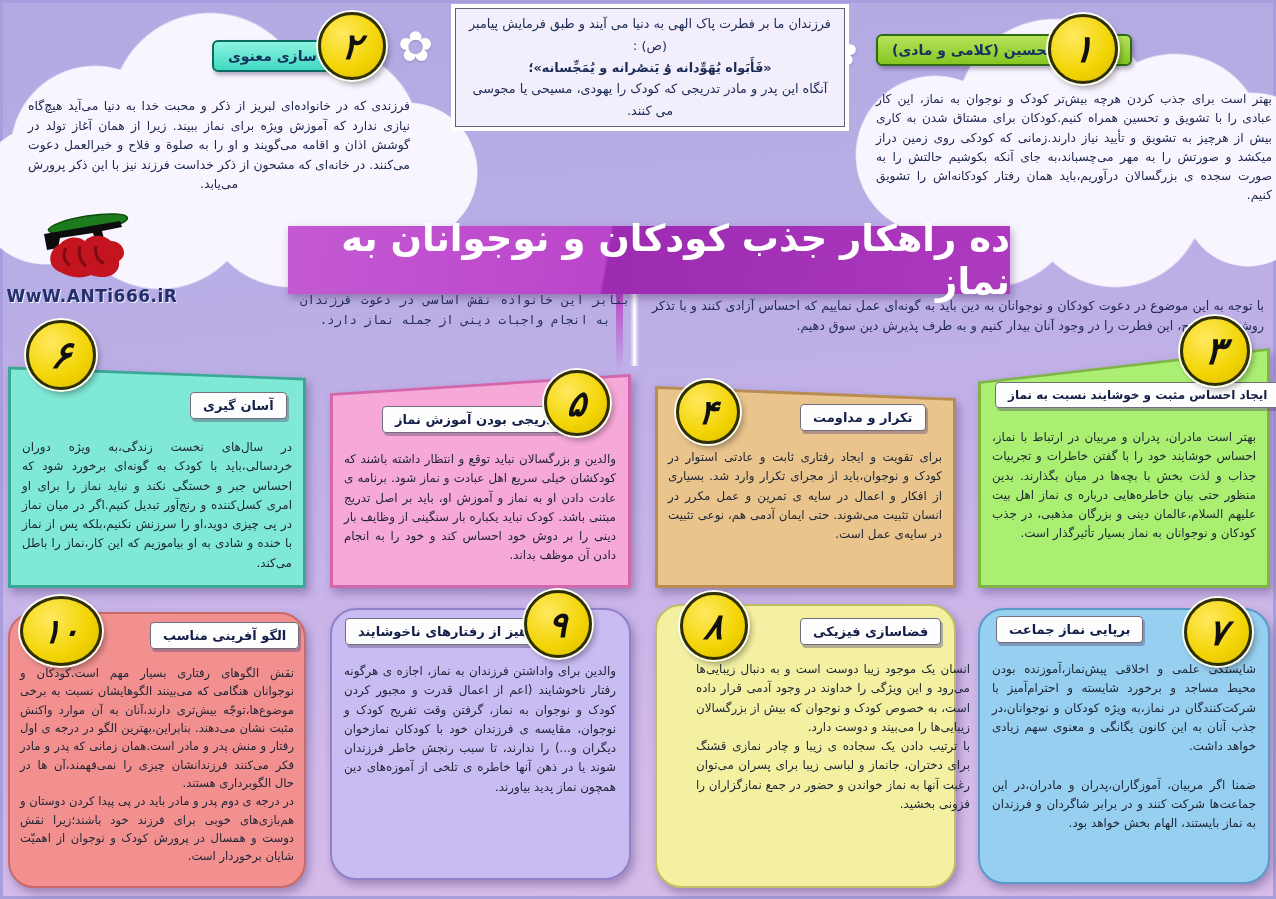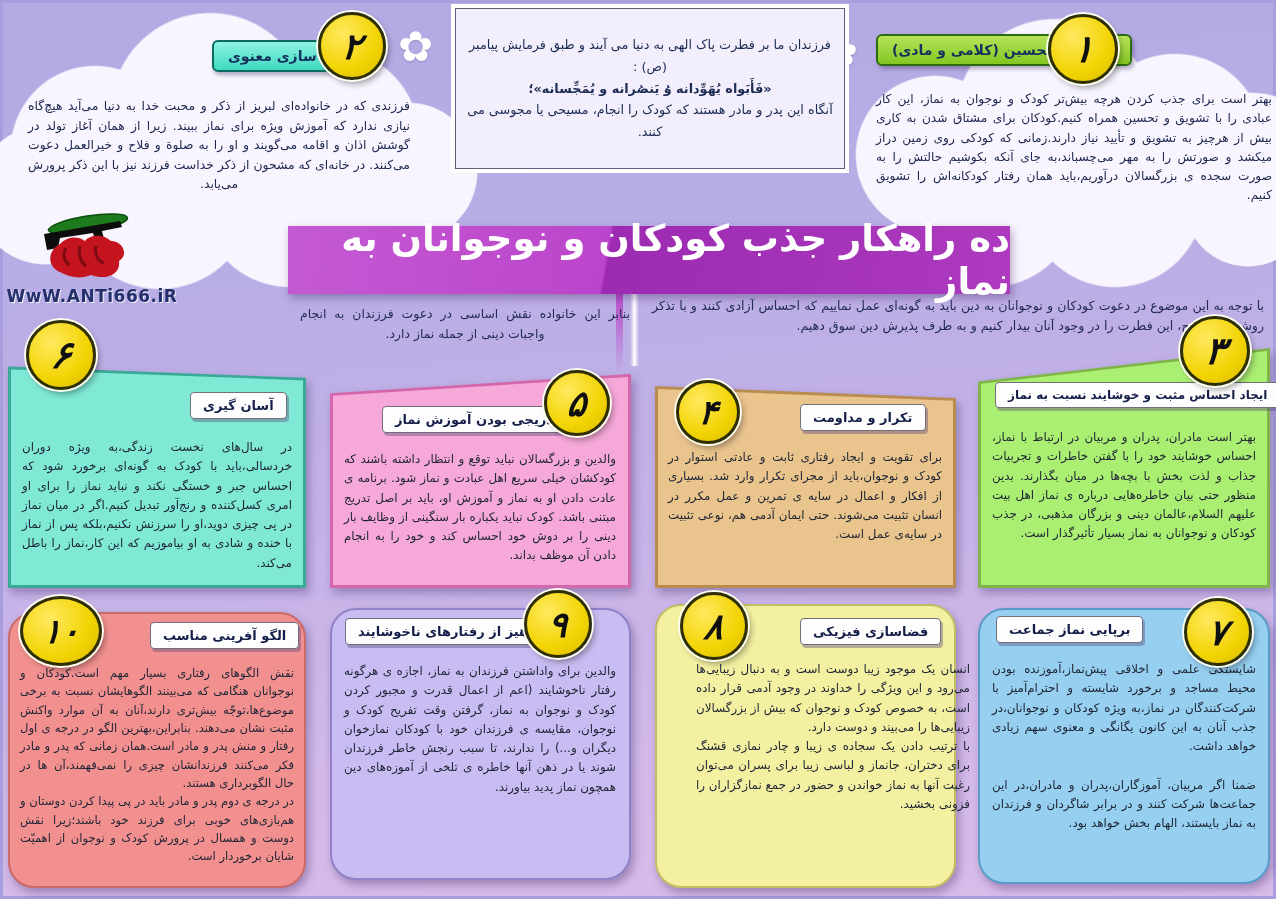--- a/index.html
+++ b/index.html
@@ -42,21 +42,21 @@
     position:absolute;padding:6px 14px;border-radius:6px;font-weight:bold;font-size:14px;
     color:#14325c;white-space:nowrap;z-index:5;box-shadow:2px 3px 4px rgba(40,30,70,.35);
   }
   .pill.green{background:linear-gradient(#b6e35a,#85c621);border:2px solid #2d6b12;}
   .pill.cyan {background:linear-gradient(#8df3e0,#3fd9c2);border:2px solid #0c6b60;}
   
   .cloudtext{position:absolute;color:#202a52;font-size:12.4px;line-height:1.58;text-align:justify;z-index:4;}
   .cloudtext.centerlast{text-align-last:center;}
   
   .quote{
-    position:absolute;left:455px;top:8px;width:368px;padding:25px 10px;background:#f2eefb;
+    position:absolute;left:455px;top:8px;width:368px;padding:4px 10px;background:#f2eefb;
     border:1px solid #5e6078;outline:4px solid #ffffff;text-align:center;color:#1c2c55;
     font-size:12.8px;line-height:1.7;z-index:4;
   }
   .quote .l2{font-weight:bold;}
   .ornament{position:absolute;color:#ffffff;z-index:3;text-shadow:0 1px 2px rgba(120,100,170,.5);}
   
   .banner{
     position:absolute;left:288px;top:226px;width:722px;height:68px;z-index:4;
     background:linear-gradient(100deg,#c45ad3 0%,#bb45cb 44%,#9c2bb1 44.5%,#ad3abf 100%);
     display:flex;align-items:center;justify-content:center;box-shadow:2px 4px 8px rgba(60,20,80,.35);
@@ -112,21 +112,21 @@
   <div class="badge" style="left:318px;top:12px;width:62px;height:62px;font-size:36px;">
     <span>۲</span>
   </div>
   <div class="cloudtext centerlast" style="left:28px;top:96px;width:382px;">فرزندی که در خانواده‌ای لبریز از ذکر و محبت خدا به دنیا می‌آید هیچ‌گاه نیازی ندارد که آموزش ویژه برای نماز ببیند. زیرا از همان آغاز تولد در گوشش اذان و اقامه می‌گویند و او را به صلوة و فلاح و خیرالعمل دعوت می‌کنند. در خانه‌ای که مشحون از ذکر خداست فرزند نیز با این ذکر پرورش می‌یابد.</div>
 
   <div class="ornament" style="left:398px;top:22px;font-size:42px;">✿</div>
   <div class="ornament" style="left:826px;top:30px;font-size:38px;">✿</div>
   <div class="quote">
     <div>فرزندان ما بر فطرت پاک الهی به دنیا می آیند و طبق فرمایش پیامبر (ص) :</div>
     <div class="l2">«فَأَبَواه یُهَوِّدانه وُ یَنصُرانه و یُمَجِّسانه»؛</div>
-    <div>آنگاه این پدر و مادر هستند که کودک را انجام، مسیحی یا مجوسی می کنند.</div>
+    <div>آنگاه این پدر و مادر تدریجی که کودک را یهودی، مسیحی یا مجوسی می کنند.</div>
   </div>
 
   <div class="pill green" style="left:876px;top:34px;">
     <span>تشویق و تحسین (کلامی و مادی)</span>
   </div>
   <div class="badge" style="left:1048px;top:14px;width:64px;height:64px;font-size:38px;">
     <span>۱</span>
   </div>
   <div class="cloudtext" style="left:876px;top:90px;width:396px;font-size:12.2px;">بهتر است برای جذب کردن هرچه بیش‌تر کودک و نوجوان به نماز، این کار عبادی را با تشویق و تحسین همراه کنیم.کودکان برای مشتاق شدن به کاری بیش از هرچیز به تشویق و تأیید نیاز دارند.زمانی که کودکی روی زمین دراز میکشد و صورتش را به مهر می‌چسباند،به جای آنکه بکوشیم حالتش را به صورت سجده ی بزرگسالان درآوریم،باید همان رفتار کودکانه‌اش را تشویق کنیم.</div>
 
@@ -137,21 +137,21 @@
   <div class="logo">
     <svg width="108" height="80" viewBox="0 0 108 80">
       <ellipse cx="60" cy="16" rx="40" ry="8" fill="#1d7a1d" stroke="#0c4d0c" stroke-width="1.5" transform="rotate(-9 60 16)"></ellipse>
       <path d="M16 26 L92 13 L94 19 L74 23 L76 31 L67 32 L65 25 L32 30 L30 40 L19 42 Z" fill="#0d0d0d"></path>
       <path d="M32 36 C20 42 18 58 32 64 C42 70 54 71 63 67 C80 73 93 65 91 53 C101 47 95 33 83 33 C75 25 61 27 57 33 C49 27 38 29 32 36 Z" fill="#c41420"></path>
       <path d="M38 40 C34 46 36 54 42 57 M52 38 C50 46 52 54 58 58 M68 38 C66 46 70 53 76 55" stroke="#7e0a12" stroke-width="3" fill="none"></path>
     </svg>
   </div>
   <div class="site">WwW.ANTi666.iR</div>
 
-  <div class="cloudtext centerlast" style="left:300px;top:304px;width:330px;color:#232c55;">بنابر این خانواده نقش اساسی در دعوت فرزندان به انجام واجبات دینی از جمله نماز دارد.</div>
+  <div class="cloudtext centerlast" style="left:300px;top:292px;width:330px;color:#232c55;font-family:Liberation Mono, monospace;">بنابر این خانواده نقش اساسی در دعوت فرزندان به انجام واجبات دینی از جمله نماز دارد.</div>
   <div class="bar-magenta"></div>
   <div class="bar-white"></div>
   <div class="cloudtext" style="left:652px;top:296px;width:612px;font-size:12.6px;color:#232c55;">با توجه به این موضوع در دعوت کودکان و نوجوانان به دین باید به گونه‌ای عمل نماییم که احساس آزادی کنند و با تذکر روش‌های صحیح، این فطرت را در وجود آنان بیدار کنیم و به طرف پذیرش دین سوق دهیم.</div>
 
   <div class="card c6">
       <div class="shape"></div>
     </div>
   <div class="badge" style="left:26px;top:320px;width:64px;height:64px;font-size:38px;">
     <span>۶</span>
   </div>

